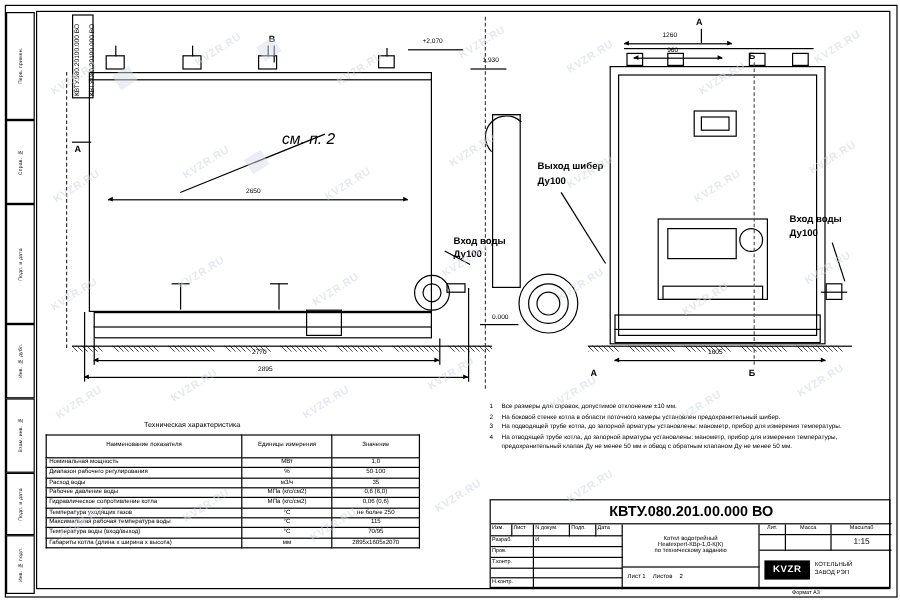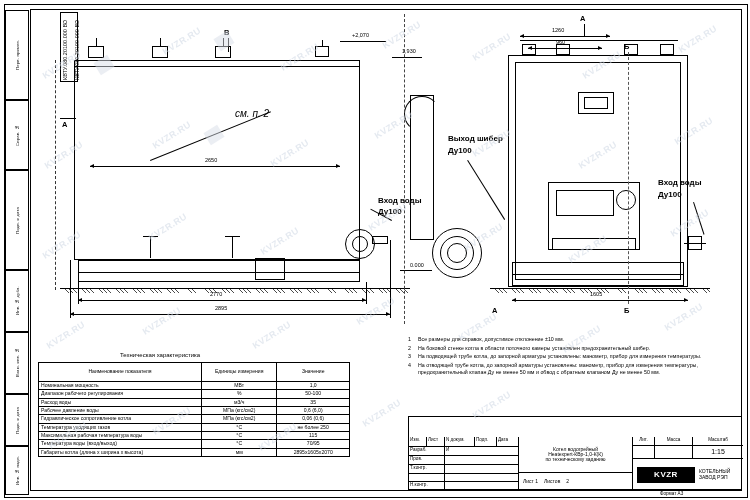--- a/index.html
+++ b/index.html
@@ -74,21 +74,21 @@
 
   <div class="ln h1" style="left:60px;top:288px;width:350px;"></div>
   <div class="hatch" style="left:60px;top:288px;width:350px;height:5px;opacity:.7;"></div>
 
   <div class="boxt" style="left:74px;top:60px;width:286px;height:200px;"></div>
   <div class="ln h1" style="left:74px;top:66px;width:286px;"></div>
   <div class="box" style="left:78px;top:260px;width:282px;height:22px;"></div>
   <div class="ln h1" style="left:78px;top:272px;width:282px;"></div>
 
   <div class="ln" style="left:150px;top:160px;width:130px;height:1px;transform-origin:0 0;transform:rotate(-22deg);"></div>
-  <div class="lbl" style="left:235px;top:108px;font-size:10px;font-style:italic;">см. п. 2</div>
+  <div class="lbl" style="left:235px;top:108px;font-size:13px;font-style:italic;">см. п. 2</div>
 
   <div class="box" style="left:88px;top:46px;width:16px;height:12px;"></div>
   <div class="ln v1" style="left:96px;top:38px;height:9px;"></div>
   <div class="box" style="left:152px;top:46px;width:16px;height:12px;"></div>
   <div class="ln v1" style="left:160px;top:38px;height:9px;"></div>
   <div class="box" style="left:215px;top:46px;width:16px;height:12px;"></div>
   <div class="ln v1" style="left:223px;top:38px;height:9px;"></div>
   <div class="box" style="left:315px;top:46px;width:14px;height:11px;"></div>
   <div class="ln v1" style="left:322px;top:40px;height:7px;"></div>
 
@@ -270,20 +270,21 @@
     <tr>
           <td>Габариты котла (длина х ширина х высота)</td>
           <td class="ctr">мм</td>
           <td class="ctr">2895х1605х2070</td>
         </tr>
   </tbody>
     </table>
 
   <div class="stamp" style="left:408px;top:416px;width:334px;height:74px;">
 
+    <div class="c ctr" style="left:0;top:0;width:334px;height:20px;font-size:12px;font-weight:bold;display:flex;align-items:center;justify-content:center;border-bottom:1.3px solid #000;">КВТУ.080.201.00.000 ВО</div>
 
     <div class="c" style="left:0;top:20px;width:18px;height:10px;border-bottom:1px solid #000;border-right:1px solid #000;">Изм.</div>
     <div class="c" style="left:18px;top:20px;width:18px;height:10px;border-bottom:1px solid #000;border-right:1px solid #000;">Лист</div>
     <div class="c" style="left:36px;top:20px;width:30px;height:10px;border-bottom:1px solid #000;border-right:1px solid #000;">N докум.</div>
     <div class="c" style="left:66px;top:20px;width:22px;height:10px;border-bottom:1px solid #000;border-right:1px solid #000;">Подп.</div>
     <div class="c" style="left:88px;top:20px;width:22px;height:10px;border-bottom:1px solid #000;border-right:1px solid #000;">Дата</div>
 
     <div class="c" style="left:0;top:30px;width:36px;height:9px;border-bottom:1px solid #000;border-right:1px solid #000;">Разраб.</div>
     <div class="c" style="left:0;top:39px;width:36px;height:9px;border-bottom:1px solid #000;border-right:1px solid #000;">Пров.</div>
     <div class="c" style="left:0;top:48px;width:36px;height:9px;border-bottom:1px solid #000;border-right:1px solid #000;">Т.контр.</div>
@@ -307,21 +308,21 @@
     </div>
 
     <div class="c ctr" style="left:224px;top:20px;width:22px;height:9px;border-bottom:1px solid #000;border-right:1px solid #000;">Лит.</div>
     <div class="c ctr" style="left:246px;top:20px;width:38px;height:9px;border-bottom:1px solid #000;border-right:1px solid #000;">Масса</div>
     <div class="c ctr" style="left:284px;top:20px;width:50px;height:9px;border-bottom:1px solid #000;">Масштаб</div>
     <div class="c ctr" style="left:224px;top:29px;width:22px;height:13px;border-bottom:1px solid #000;border-right:1px solid #000;"></div>
     <div class="c ctr" style="left:246px;top:29px;width:38px;height:13px;border-bottom:1px solid #000;border-right:1px solid #000;"></div>
     <div class="c ctr" style="left:284px;top:29px;width:50px;height:13px;border-bottom:1px solid #000;font-size:7px;display:flex;align-items:center;justify-content:center;">1:15</div>
 
     <div class="c" style="left:224px;top:42px;width:110px;height:32px;display:flex;align-items:center;gap:4px;padding-left:4px;">
-      <span class="kvzr-logo" style="position:relative;left:0;top:0;width:58px;height:16px;">KVZR</span>
+      <span class="kvzr-logo" style="position:relative;left:0;top:0;width:38px;height:16px;">KVZR</span>
       <span style="display:flex;flex-direction:column;font-size:5px;line-height:1.15;">
         <span>КОТЕЛЬНЫЙ</span>
         <span>ЗАВОД РЭП</span>
       </span>
     </div>
   </div>
   <div class="lbl" style="left:660px;top:491px;font-size:4.6px;">Формат  A3</div>
 
   <div class="wm" style="left:40px;top:60px;">KVZR.RU</div>
   <div class="wmbar" style="left:96px;top:58px;width:16px;height:14px;"></div>

